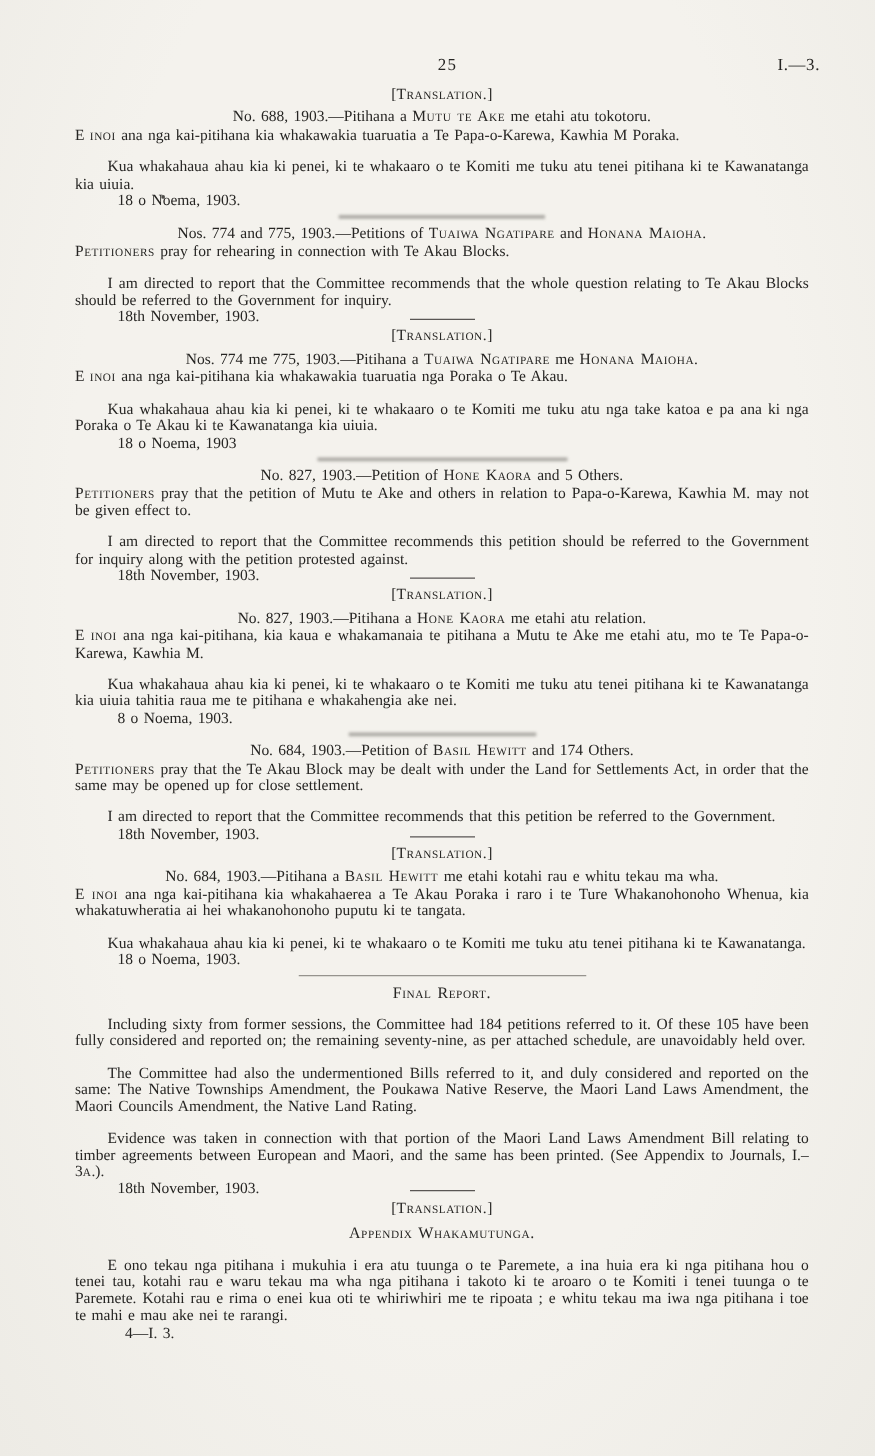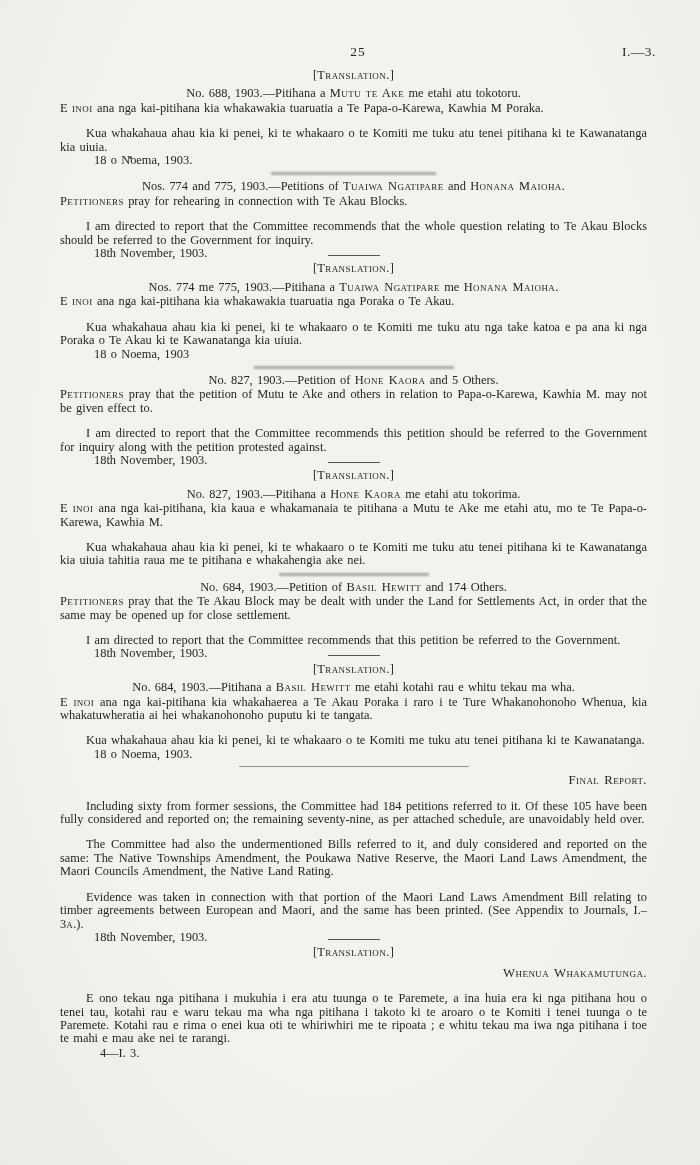--- a/index.html
+++ b/index.html
@@ -21,21 +21,21 @@
   .page-number{position:absolute;left:0;right:0;text-align:center;letter-spacing:1px;}
   .doc-ref{position:absolute;right:0;top:0;letter-spacing:.5px;}
   .content{
     position:absolute;top:67px;left:60px;width:587px;
     font-size:12.4px;line-height:13.4px;text-align:justify;
     word-spacing:1.2px;
   }
   .sc{font-variant:small-caps;letter-spacing:.45px;}
   .bracket{text-align:center;margin:2px 0 0;}
   .heading{text-align:center;margin:5px 0 1px;}
-  .title{text-align:right;margin:7px 0 2px;font-size:12.8px;letter-spacing:.8px;}
+  .title{text-align:center;margin:7px 0 2px;font-size:12.8px;letter-spacing:.8px;}
   .para{text-align:justify;}
   .para.indent{text-indent:26px;margin-top:12px;}
   .date{position:relative;padding-left:34px;text-align:left;}
   .date .drule{
     position:absolute;left:50%;transform:translateX(-50%);
     top:8px;width:52px;border-top:1.4px solid #3d3b38;opacity:.85;
   }
   .rule{margin:5px auto 4px;}
   .rule.smudge{height:3px;background:#8d8b86;filter:blur(1.1px);opacity:.7;}
   .rule.thin{border-top:1px solid #85827c;height:0;opacity:.85;}
@@ -69,37 +69,38 @@
       <div class="heading"><span>Nos. 774 me 775, 1903.—Pitihana a </span><span class="sc">Tuaiwa Ngatipare</span><span> me </span><span class="sc">Honana Maioha</span><span>.</span></div>
       <div class="para"><span>E </span><span class="sc">inoi</span><span> ana nga kai-pitihana kia whakawakia tuaruatia nga Poraka o Te Akau.</span></div>
       <div class="para indent"><span>Kua whakahaua ahau kia ki penei, ki te whakaaro o te Komiti me tuku atu nga take katoa e pa ana ki nga Poraka o Te Akau ki te Kawanatanga kia uiuia.</span></div>
       <div class="date"><span>18 o Noema, 1903</span></div>
       <div class="rule smudge" style="width: 200px;"></div>
       <div class="heading"><span>No. 827, 1903.—Petition of </span><span class="sc">Hone Kaora</span><span> and 5 Others.</span></div>
       <div class="para"><span class="sc">Petitioners</span><span> pray that the petition of Mutu te Ake and others in relation to Papa-o-Karewa, Kawhia M. may not be given effect to.</span></div>
       <div class="para indent"><span>I am directed to report that the Committee recommends this petition should be referred to the Government for inquiry along with the petition protested against.</span></div>
       <div class="date"><span>18th November, 1903.</span><span class="drule"></span></div>
       <div class="bracket"><span>[</span><span class="sc">Translation.</span><span>]</span></div>
-      <div class="heading"><span>No. 827, 1903.—Pitihana a </span><span class="sc">Hone Kaora</span><span> me etahi atu tokorima.</span></div>
+      <div class="heading"><span>No. 827, 1903.—Pitihana a </span><span class="sc">Hone Kaora</span><span> me etahi atu relation.</span></div>
       <div class="para"><span>E </span><span class="sc">inoi</span><span> ana nga kai-pitihana, kia kaua e whakamanaia te pitihana a Mutu te Ake me etahi atu, mo te Te Papa-o-Karewa, Kawhia M.</span></div>
       <div class="para indent"><span>Kua whakahaua ahau kia ki penei, ki te whakaaro o te Komiti me tuku atu tenei pitihana ki te Kawanatanga kia uiuia tahitia raua me te pitihana e whakahengia ake nei.</span></div>
+      <div class="date"><span>8 o Noema, 1903.</span></div>
       <div class="rule smudge" style="width: 150px;"></div>
       <div class="heading"><span>No. 684, 1903.—Petition of </span><span class="sc">Basil Hewitt</span><span> and 174 Others.</span></div>
       <div class="para"><span class="sc">Petitioners</span><span> pray that the Te Akau Block may be dealt with under the Land for Settlements Act, in order that the same may be opened up for close settlement.</span></div>
       <div class="para indent"><span>I am directed to report that the Committee recommends that this petition be referred to the Government.</span></div>
       <div class="date"><span>18th November, 1903.</span><span class="drule"></span></div>
       <div class="bracket"><span>[</span><span class="sc">Translation.</span><span>]</span></div>
       <div class="heading"><span>No. 684, 1903.—Pitihana a </span><span class="sc">Basil Hewitt</span><span> me etahi kotahi rau e whitu tekau ma wha.</span></div>
       <div class="para"><span>E </span><span class="sc">inoi</span><span> ana nga kai-pitihana kia whakahaerea a Te Akau Poraka i raro i te Ture Whakanohonoho Whenua, kia whakatuwheratia ai hei whakanohonoho puputu ki te tangata.</span></div>
       <div class="para indent"><span>Kua whakahaua ahau kia ki penei, ki te whakaaro o te Komiti me tuku atu tenei pitihana ki te Kawanatanga.</span></div>
       <div class="date"><span>18 o Noema, 1903.</span></div>
       <div class="rule thin" style="width: 230px;"></div>
       <div class="title"><span class="sc">Final Report.</span></div>
       <div class="para indent"><span>Including sixty from former sessions, the Committee had 184 petitions referred to it.  Of these 105 have been fully considered and reported on;  the remaining seventy-nine, as per attached schedule, are unavoidably held over.</span></div>
       <div class="para indent"><span>The Committee had also the undermentioned Bills referred to it, and duly considered and reported on the same: The Native Townships Amendment, the Poukawa Native Reserve, the Maori Land Laws Amendment, the Maori Councils Amendment, the Native Land Rating.</span></div>
       <div class="para indent"><span>Evidence was taken in connection with that portion of the Maori Land Laws Amendment Bill relating to timber agreements between European and Maori, and the same has been printed.  (See Appendix to Journals, I.–3</span><span class="sc">a</span><span>.).</span></div>
       <div class="date"><span>18th November, 1903.</span><span class="drule"></span></div>
       <div class="bracket"><span>[</span><span class="sc">Translation.</span><span>]</span></div>
-      <div class="title"><span class="sc">Whenua Whakamutunga.</span></div>
+      <div class="title"><span class="sc">Appendix Whakamutunga.</span></div>
       <div class="para indent"><span>E ono tekau nga pitihana i mukuhia i era atu tuunga o te Paremete, a ina huia era ki nga pitihana hou o tenei tau, kotahi rau e waru tekau ma wha nga pitihana i takoto ki te aroaro o te Komiti i tenei tuunga o te Paremete.  Kotahi rau e rima o enei kua oti te whiriwhiri me te ripoata ;  e whitu tekau ma iwa nga pitihana i toe te mahi e mau ake nei te rarangi.</span></div>
       <div class="sig"><span>4—I. 3.</span></div>
     </div>
 </div>
 
 </body></html>

